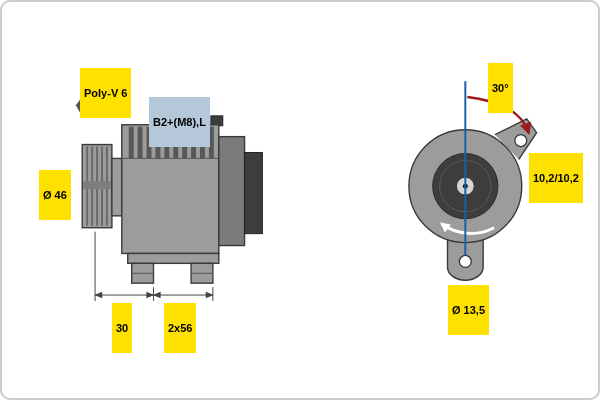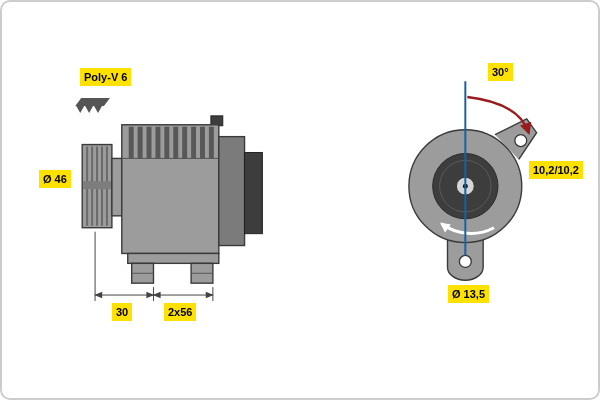--- a/index.html
+++ b/index.html
@@ -12,21 +12,21 @@
     background: #ffffff;
     overflow: hidden;
     font-family: "Liberation Sans", sans-serif;
   }
   .drawing { position: absolute; inset: 0; width: 100%; height: 100%; }
   .lbl {
     position: absolute;
     font-weight: bold;
     font-size: 11px;
     line-height: 14px;
-    padding: 2px 4px;
+    padding: 18px 4px;
     color: #000;
     white-space: nowrap;
     text-align: center;
   }
   .lbl.yellow { background: var(--highlight_yellow, #ffe100); }
   .lbl.blue   { background: var(--label_blue, #b4c8da); }
 
   .metal    { fill: var(--metal_gray, #9c9c9c); stroke: var(--outline, #3a3a3a); stroke-width: 1.4; }
   .metal2   { fill: #7b7b7b; stroke: var(--outline, #3a3a3a); stroke-width: 1.4; }
   .dark     { fill: var(--metal_dark, #3d3d3d); stroke: #222; stroke-width: 1; }
@@ -116,20 +116,21 @@
       <circle cx="467" cy="186" r="2.5" fill="#111111"></circle>
       <circle cx="523" cy="140" r="6" class="hole"></circle>
       <circle cx="467" cy="262" r="6" class="hole"></circle>
       <path d="M496,228 A50,50 0 0 1 443,224" class="rotarrow" marker-end="url(#arr-white)"></path>
       <line x1="467" y1="80" x2="467" y2="256" class="blueline"></line>
       <path d="M469,96 Q521,102 531,132" class="redarc" marker-end="url(#arr-red)"></path>
     </g>
   </svg>
 
   <div class="lbl yellow" style="left:78px;  top:66px;">Poly-V 6</div>
+  <div class="lbl blue" style="left:147px; top:95px;">B2+(M8),L</div>
   <div class="lbl yellow" style="left:37px;  top:168px;">Ø 46</div>
   <div class="lbl yellow" style="left:110px; top:301px;">30</div>
   <div class="lbl yellow" style="left:162px; top:301px;">2x56</div>
   <div class="lbl yellow" style="left:486px; top:61px;">30°</div>
-  <div class="lbl yellow" style="left:527px; top:151px;margin-top:8px;">10,2/10,2</div>
+  <div class="lbl yellow" style="left:527px; top:151px;">10,2/10,2</div>
   <div class="lbl yellow" style="left:446px; top:283px;">Ø 13,5</div>
 
 </div>
 
 </body></html>

